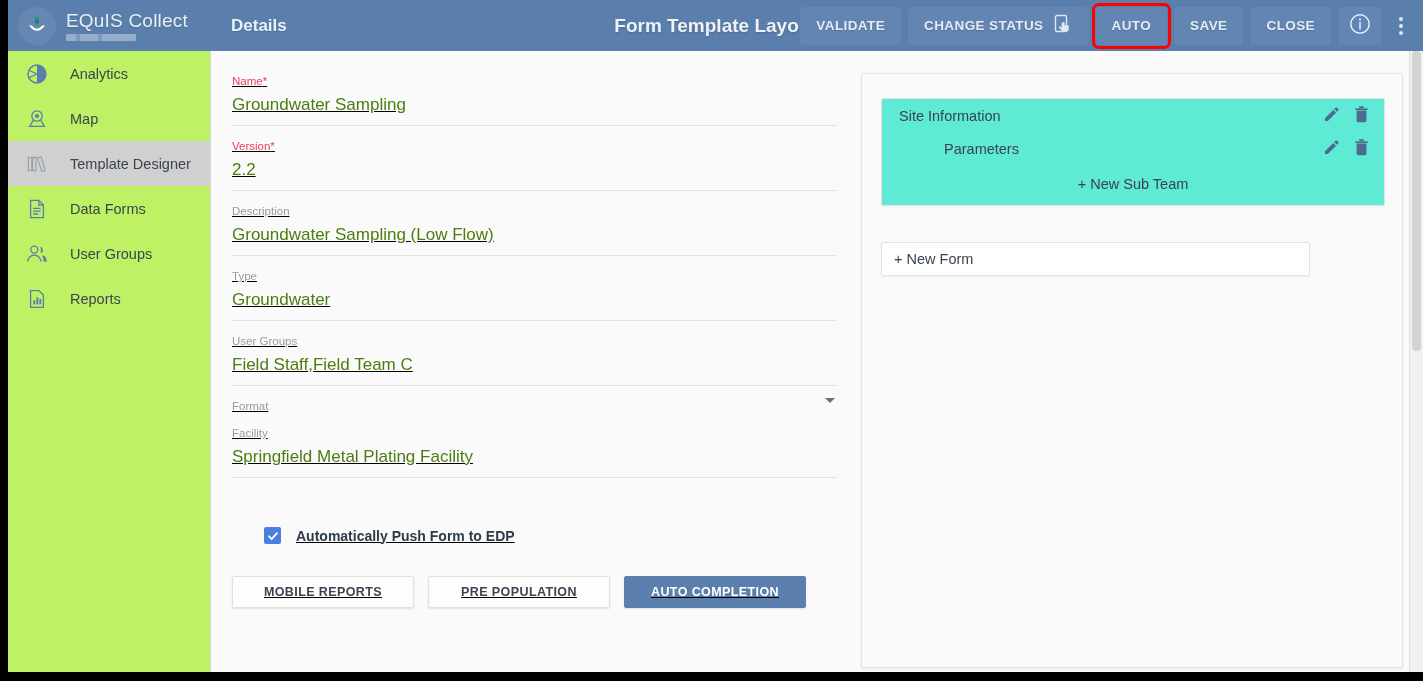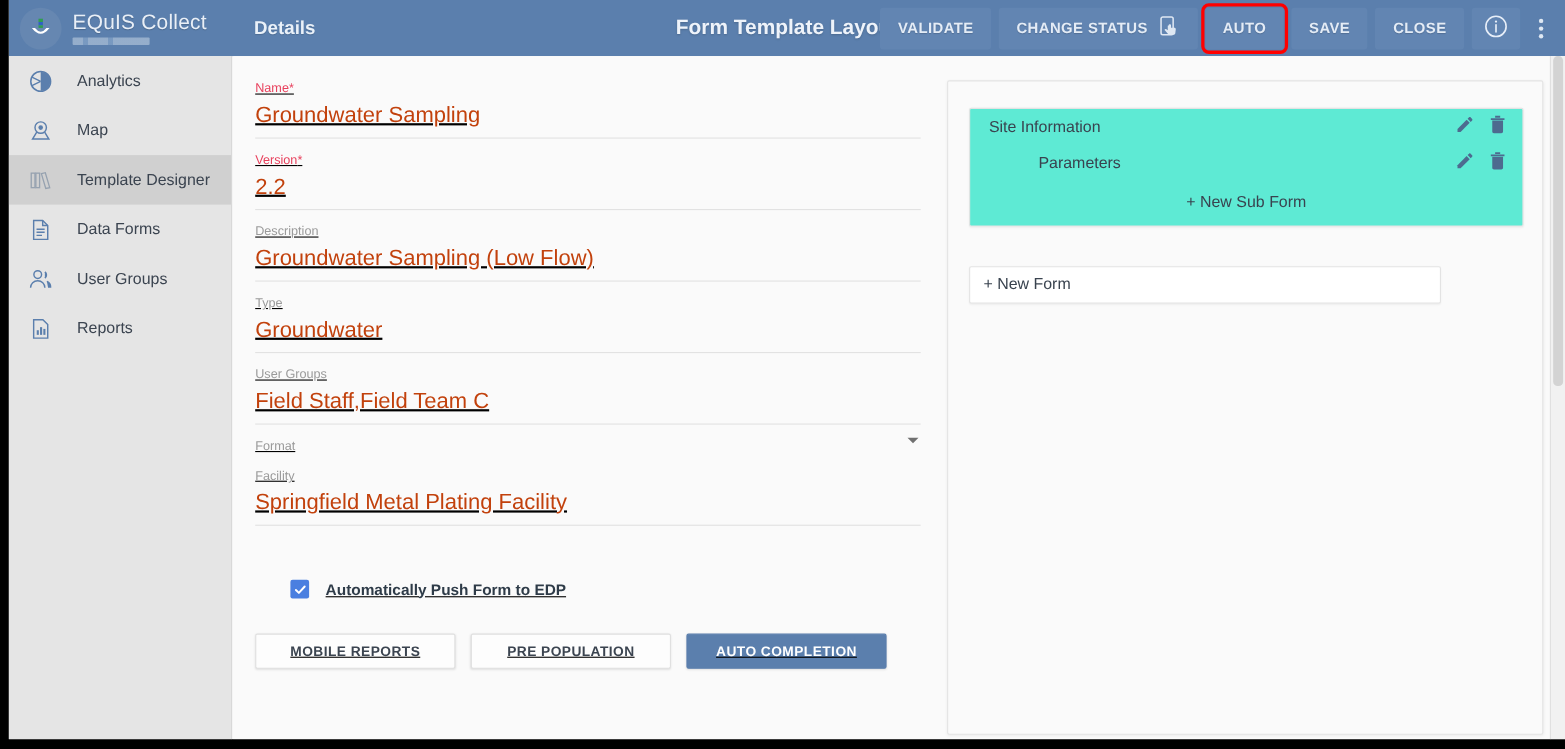--- a/index.html
+++ b/index.html
@@ -90,21 +90,21 @@
     width: 26px; height: 38px; margin-left: 6px;
     display: flex; flex-direction: column; align-items: center; justify-content: center;
     gap: 3px; cursor: pointer;
   }
   .kebab i { width: 4px; height: 4px; border-radius: 50%; background: #dfe8f3; display:block; }
 
   
   .sidebar {
     position: absolute; left: 0; top: 51px;
     width: 203px; height: 621px;
-    background: #e5e5e5;
+    background: #bef264;
     border-right: 1px solid #d8d8d8;
     box-sizing: border-box;
   }
   .nav-item {
     display: flex; align-items: center;
     height: 45px;
     padding-left: 12px;
     cursor: pointer;
     box-sizing: border-box;
   }
@@ -134,21 +134,21 @@
     text-decoration: underline;
   }
   .field { position: relative; padding-top: 13px; }
   .field-label {
     font-size: 11.5px; color: #9a9a9a;
     line-height: 14px;
   }
   .field-label.req { color: #e8415d; }
   .field-label.req .star { color: #e8415d; }
   .field-value {
-    font-size: 20px; color: #c2410c;
+    font-size: 17px; color: #4d7c0f;
     line-height: 24px;
     padding: 5px 0 8px 0;
     border-bottom: 1px solid #e2e2e2;
   }
   .field.select .field-value { position: relative; padding-right: 20px; }
   .caret {
     position: absolute; right: 2px; top: 12px;
     width: 0; height: 0;
     border-left: 5px solid transparent;
     border-right: 5px solid transparent;
@@ -497,21 +497,21 @@
             <span class="ic">
               <svg width="17" height="18" viewBox="0 0 17 18" fill="#4d6b8f">
                 <path d="M3.6 5.6 h9.8 v10 c0 .9-.7 1.6-1.6 1.6 H5.2 c-.9 0-1.6-.7-1.6-1.6 Z"></path>
                 <path d="M2.3 3.4 h12.4 v1.6 H2.3 Z"></path>
                 <path d="M6.2 1.3 h4.6 v1.8 H6.2 Z"></path>
               </svg>
             </span>
           </span>
         </div>
 
-        <div class="add-link">+ New Sub Form</div>
+        <div class="add-link">+ New Sub Team</div>
       </div>
 
       <div class="new-form-card">
         <span>+ New Form</span>
       </div>
 
     </div>
 
   </div>
 

